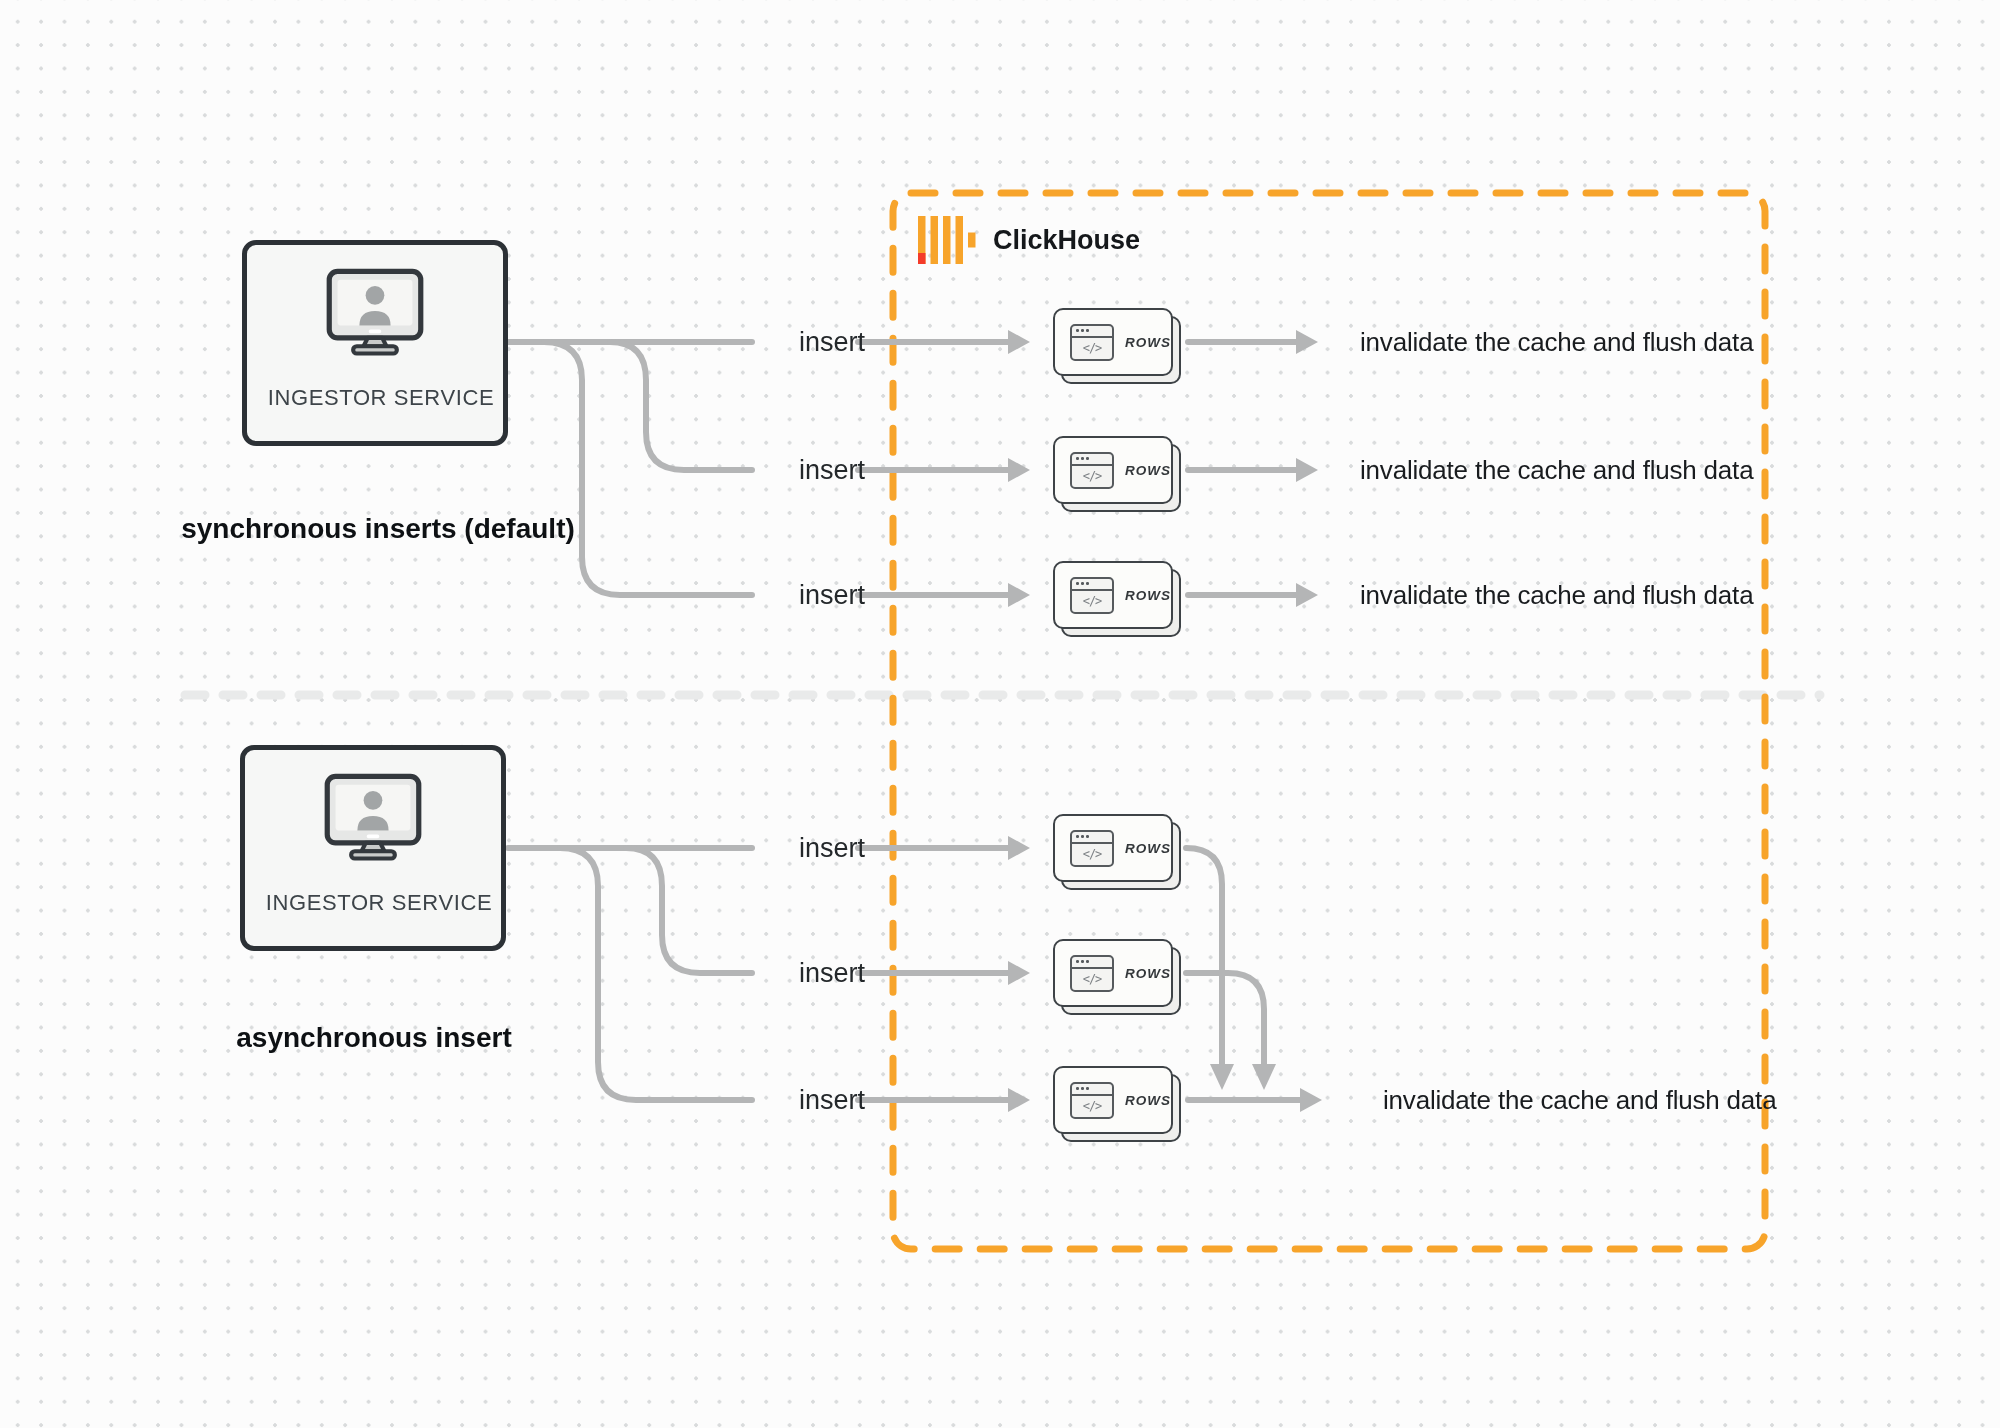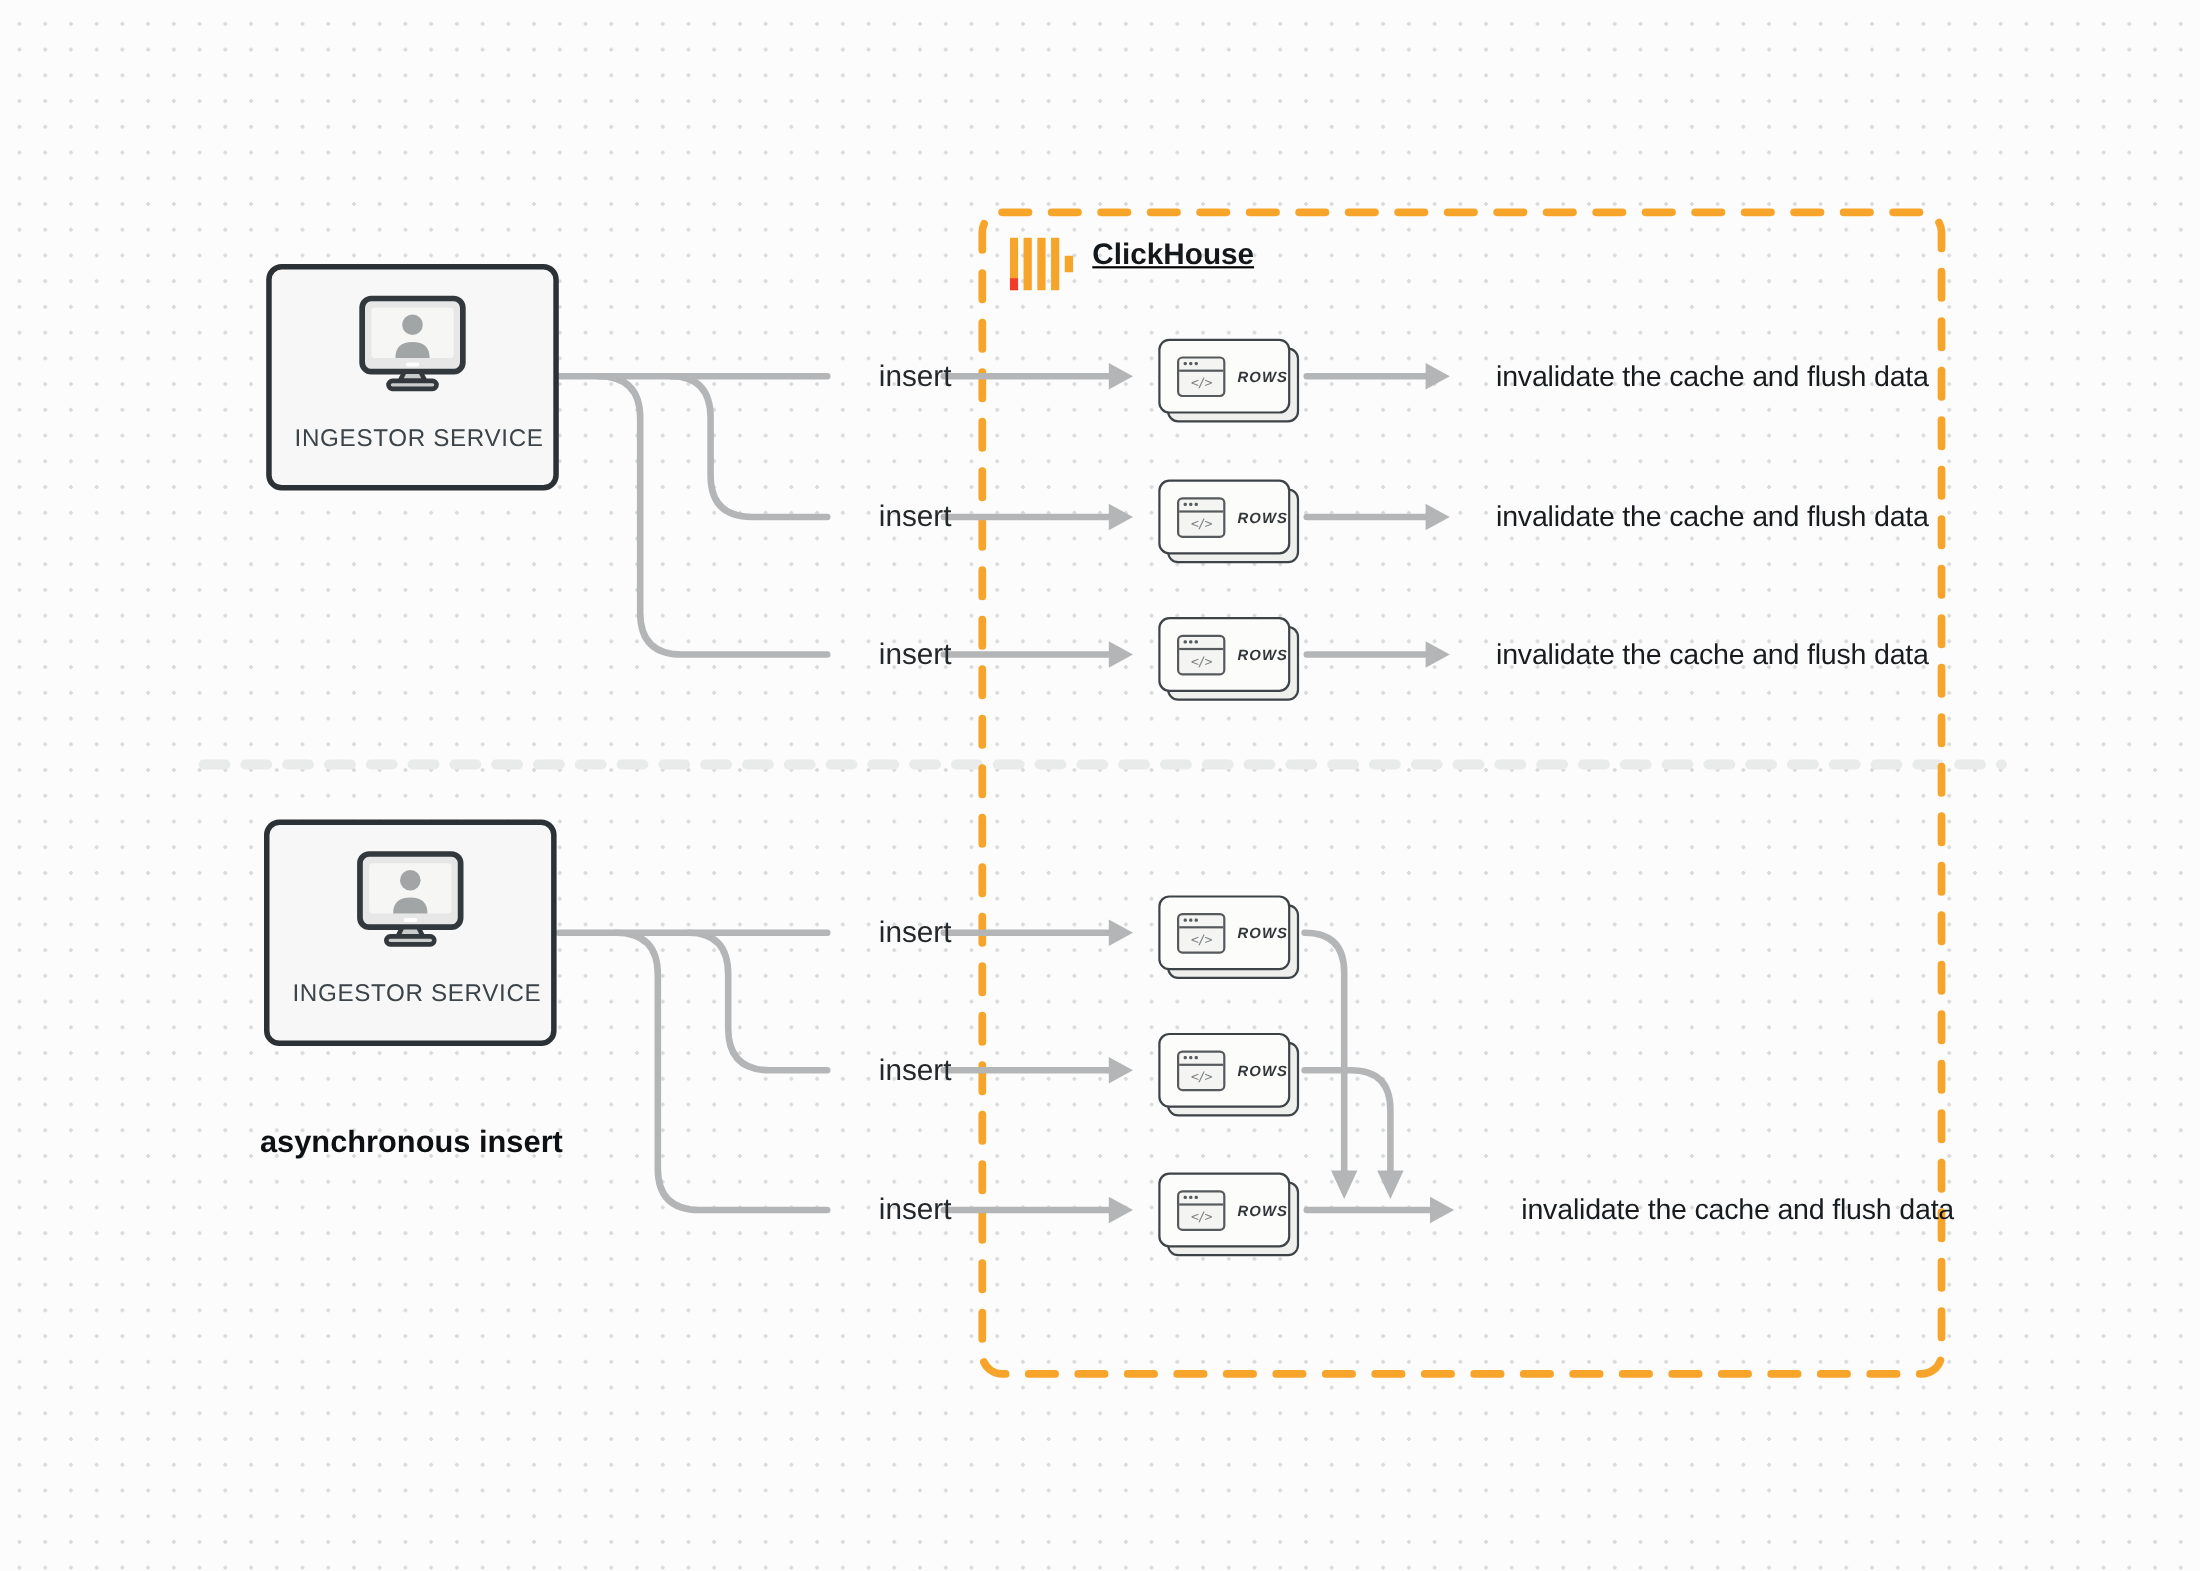--- a/index.html
+++ b/index.html
@@ -37,21 +37,21 @@
   }
   .caption{
     position:absolute;z-index:2;width:400px;text-align:center;
     font-size:28px;font-weight:bold;color:#0e1114;
     white-space:nowrap;
   }
 
   
   .brand{
     position:absolute;z-index:2;left:918px;top:216px;
-    display:flex;gap:17px;height:48px;text-decoration:underline;
+    display:flex;align-items:center;gap:17px;height:48px;
   }
   .brand-text{font-size:27px;font-weight:600;color:#15181b;}
 
   
   .insert-label{
     position:absolute;z-index:2;left:745px;width:120px;
     transform:translateY(-50%);
     text-align:right;font-size:27px;color:#24282b;
   }
 
@@ -167,20 +167,21 @@
         <rect x="14" y="12" width="72" height="44" rx="3" fill="#f6f6f4"></rect>
         <circle cx="50" cy="27" r="9" fill="#a2a5a6"></circle>
         <path d="M35 56 Q35 42 50 42 Q65 42 65 56 Z" fill="#a2a5a6"></path>
         <rect x="44" y="60" width="12" height="3.5" rx="1.7" fill="#ffffff"></rect>
         <path d="M43 68 L57 68 L61 76 L39 76 Z" fill="#c9cbca" stroke="#33383d" stroke-width="4" stroke-linejoin="round"></path>
         <rect x="29" y="76" width="42" height="7" rx="3.5" fill="#c9cbca" stroke="#33383d" stroke-width="4"></rect>
       </svg>
     </div>
     <div class="service-label">INGESTOR SERVICE</div>
   </div>
+  <div class="caption" style="left:178px;top:513px;">synchronous inserts (default)</div>
 
   <div class="service-box" style="left:240px;top:745px;">
     <div class="icon-wrap">
       <svg width="104" height="94" viewBox="0 0 100 90">
         <rect x="6" y="4" width="88" height="64" rx="8" fill="#e6e7e6" stroke="#33383d" stroke-width="5"></rect>
         <rect x="14" y="12" width="72" height="44" rx="3" fill="#f6f6f4"></rect>
         <circle cx="50" cy="27" r="9" fill="#a2a5a6"></circle>
         <path d="M35 56 Q35 42 50 42 Q65 42 65 56 Z" fill="#a2a5a6"></path>
         <rect x="44" y="60" width="12" height="3.5" rx="1.7" fill="#ffffff"></rect>
         <path d="M43 68 L57 68 L61 76 L39 76 Z" fill="#c9cbca" stroke="#33383d" stroke-width="4" stroke-linejoin="round"></path>

